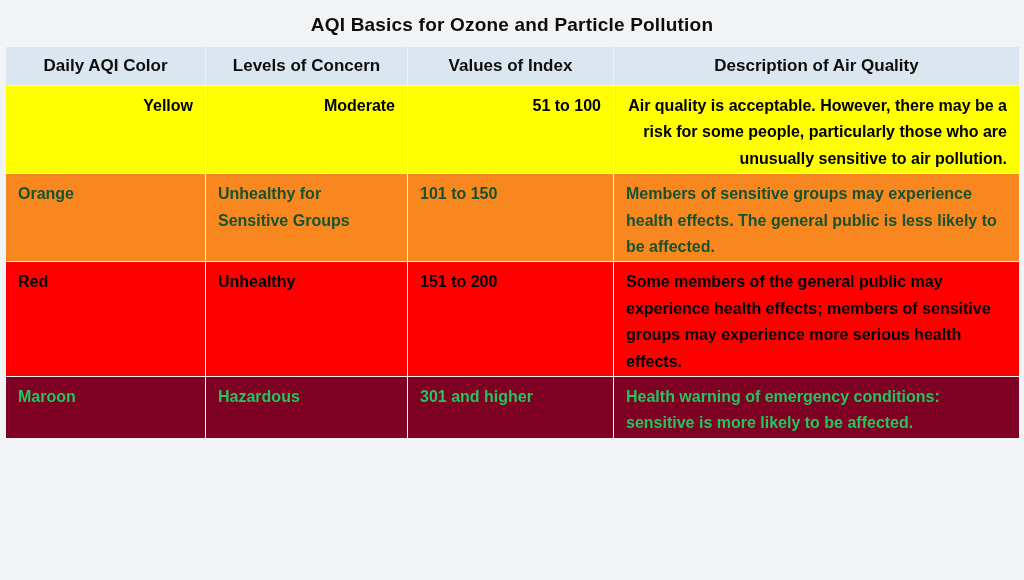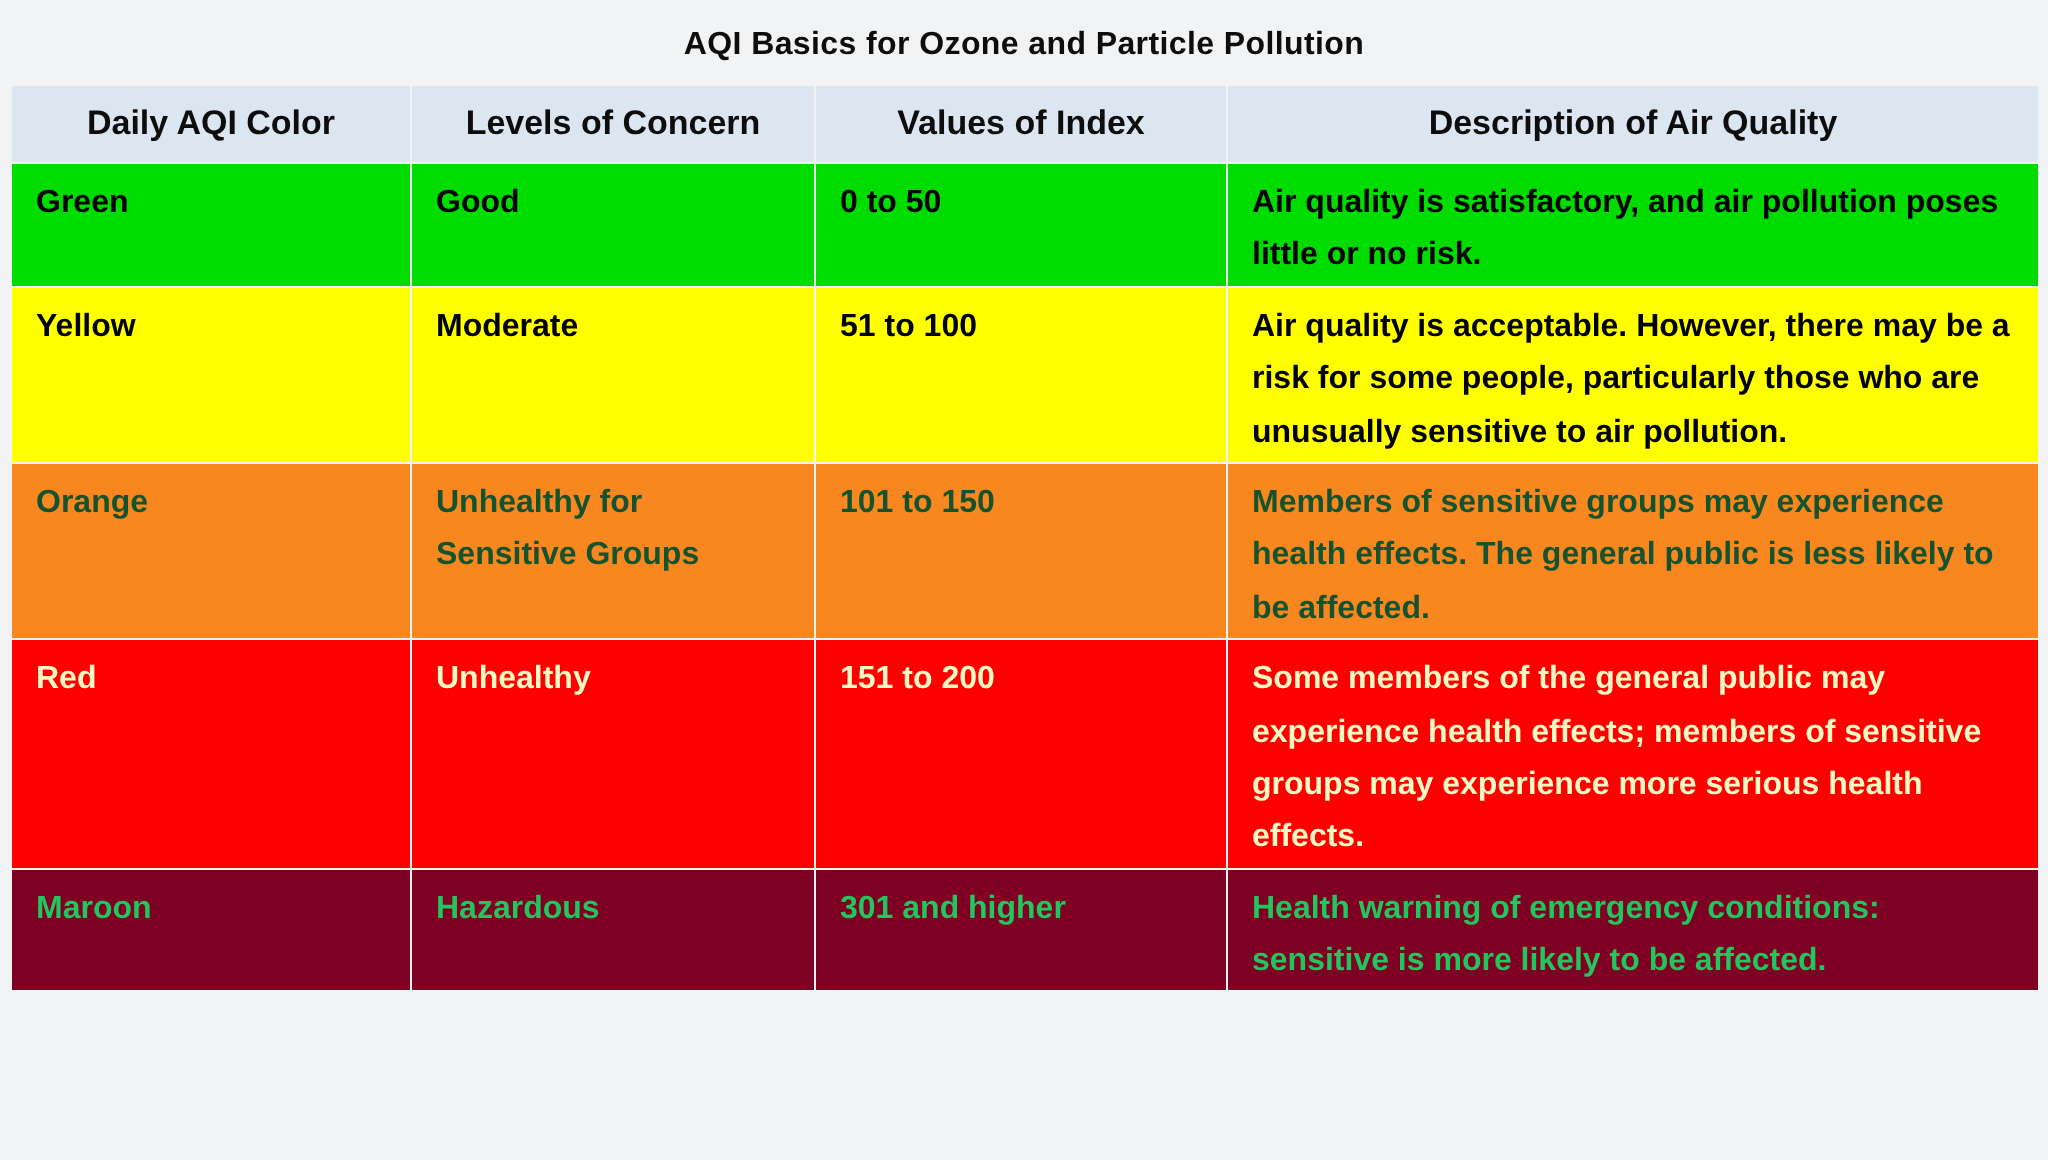--- a/index.html
+++ b/index.html
@@ -8,21 +8,21 @@
     width: 1024px;
     height: 580px;
     background: #f2f3f4;
     font-family: "Liberation Sans", sans-serif;
     overflow: hidden;
   }
   .page-title {
     margin: 0;
     padding: 14px 0 10px 0;
     text-align: center;
-    font-size: 16px;
+    font-size: 19px;
     font-weight: bold;
     color: #0d0d0d;
     letter-spacing: 0.2px;
   }
   table.aqi-table {
     width: 1014px;
     margin: 0 5px;
     border-collapse: collapse;
     table-layout: fixed;
   }
@@ -42,21 +42,21 @@
     font-size: 16px;
     font-weight: bold;
     vertical-align: top;
     text-align: left;
     padding: 7px 12px 1px 12px;
     line-height: 1.65;
     border: 1px solid #f2f3f4;
   }
   
   tr.row-0 td { height: 50px; }
-  tr.row-1 td { height: 72px; }
+  tr.row-1 td { height: 72px; text-align: right; }
   tr.row-2 td { height: 72px; }
   tr.row-3 td { height: 92px; }
   tr.row-4 td { height: 48px; }
   tr.row-5 td { height: 51px; }
 </style>
 </head>
 <body>
 
 <h1 class="page-title">AQI Basics for Ozone and Particle Pollution</h1>
 
@@ -69,39 +69,33 @@
   </colgroup>
   <thead>
     <tr style="background-color: rgb(220, 230, 241);">
       <th>Daily AQI Color</th>
       <th>Levels of Concern</th>
       <th>Values of Index</th>
       <th>Description of Air Quality</th>
     </tr>
   </thead>
   <tbody>
-    <tr class="row-0" style="background-color: rgb(0, 220, 0); color: rgb(0, 0, 0);">
-      <td>Green</td>
-      <td>Good</td>
-      <td>0 to 50</td>
-      <td>Air quality is satisfactory, and air pollution poses little or no risk.</td>
-    </tr>
     <tr class="row-1" style="background-color: rgb(255, 255, 0); color: rgb(0, 0, 0);">
       <td>Yellow</td>
       <td>Moderate</td>
       <td>51 to 100</td>
       <td>Air quality is acceptable. However, there may be a risk for some people, particularly those who are unusually sensitive to air pollution.</td>
     </tr>
     <tr class="row-2" style="background-color: rgb(248, 135, 31); color: #14532d; margin-top: 20px;">
       <td>Orange</td>
       <td>Unhealthy for Sensitive Groups</td>
       <td>101 to 150</td>
       <td>Members of sensitive groups may experience health effects. The general public is less likely to be affected.</td>
     </tr>
-    <tr class="row-3" style="background-color: rgb(254, 0, 0); color: #fef9c3;">
+    <tr class="row-3" style="background-color: rgb(254, 0, 0); color: #000000;">
       <td>Red</td>
       <td>Unhealthy</td>
       <td>151 to 200</td>
       <td>Some members of the general public may experience health effects; members of sensitive groups may experience more serious health effects.</td>
     </tr>
     <tr class="row-5" style="background-color: rgb(126, 0, 35); color: #22c55e;">
       <td>Maroon</td>
       <td>Hazardous</td>
       <td>301 and higher</td>
       <td>Health warning of emergency conditions: sensitive is more likely to be affected.</td>

